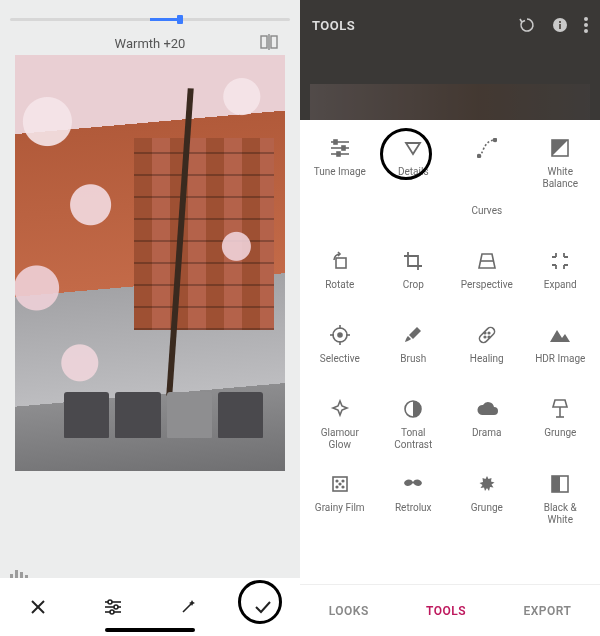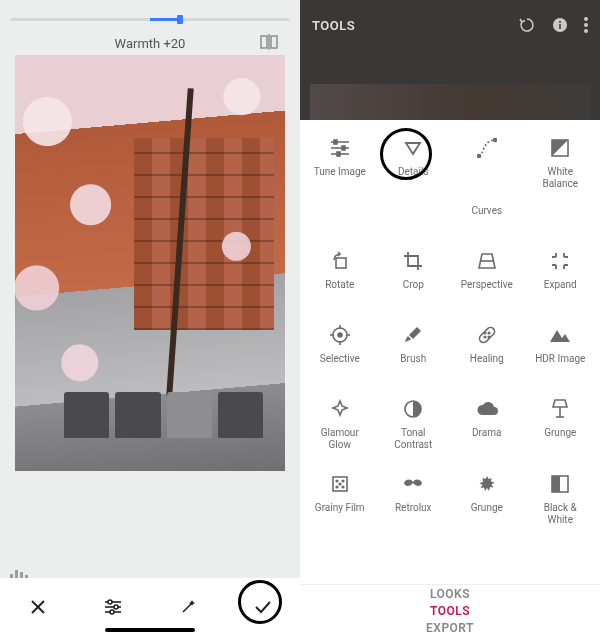--- a/index.html
+++ b/index.html
@@ -57,21 +57,21 @@
   .hdr-icons { margin-left:auto; display:flex; gap:16px; color:#c9c9c9; align-items:center; }
   .photo-strip { position:absolute; bottom:0; left:10px; right:10px; height:36px;
     background: linear-gradient(90deg,#b29c9a,#7f5b46 60%,#6e6763);
     opacity:.6; }
   .tool-scroll { flex:1; background:#fff; overflow:hidden; padding:16px 4px 0 4px; }
   .tool-grid { display:grid; grid-template-columns:repeat(4,1fr); row-gap:22px; column-gap:2px; }
   .tool { display:flex; flex-direction:column; align-items:center; gap:6px; cursor:pointer; }
   .tool-ico { width:24px; height:24px; color:#6b6b6b; display:flex; align-items:center; justify-content:center; }
   .tool-lbl { font-size:10px; color:#6b6b6b; text-align:center; line-height:1.15; min-height:22px; display:flex; align-items:flex-start; justify-content:center; }
   .details-circle { position:absolute; width:52px; height:52px; border:3px solid #000; border-radius:50%; pointer-events:none; left:380px; top:128px; }
-  .bottom-bar-right { height:52px; background:#fff; border-top:1px solid #eee; display:flex; align-items:center; justify-content:space-around;flex-direction:column; }
+  .bottom-bar-right { height:52px; background:#fff; border-top:1px solid #eee; display:flex; align-items:center; justify-content:space-around; }
   .tab { font-size:12px; font-weight:600; letter-spacing:.5px; color:#888; cursor:pointer; }
   .tab.active { color:#be185d; }
   svg { display:block; }
 </style>
 </head>
 <body>
 
 <div class="pane left-bg">
   <div class="slider-area">
     <div class="slider-track">

